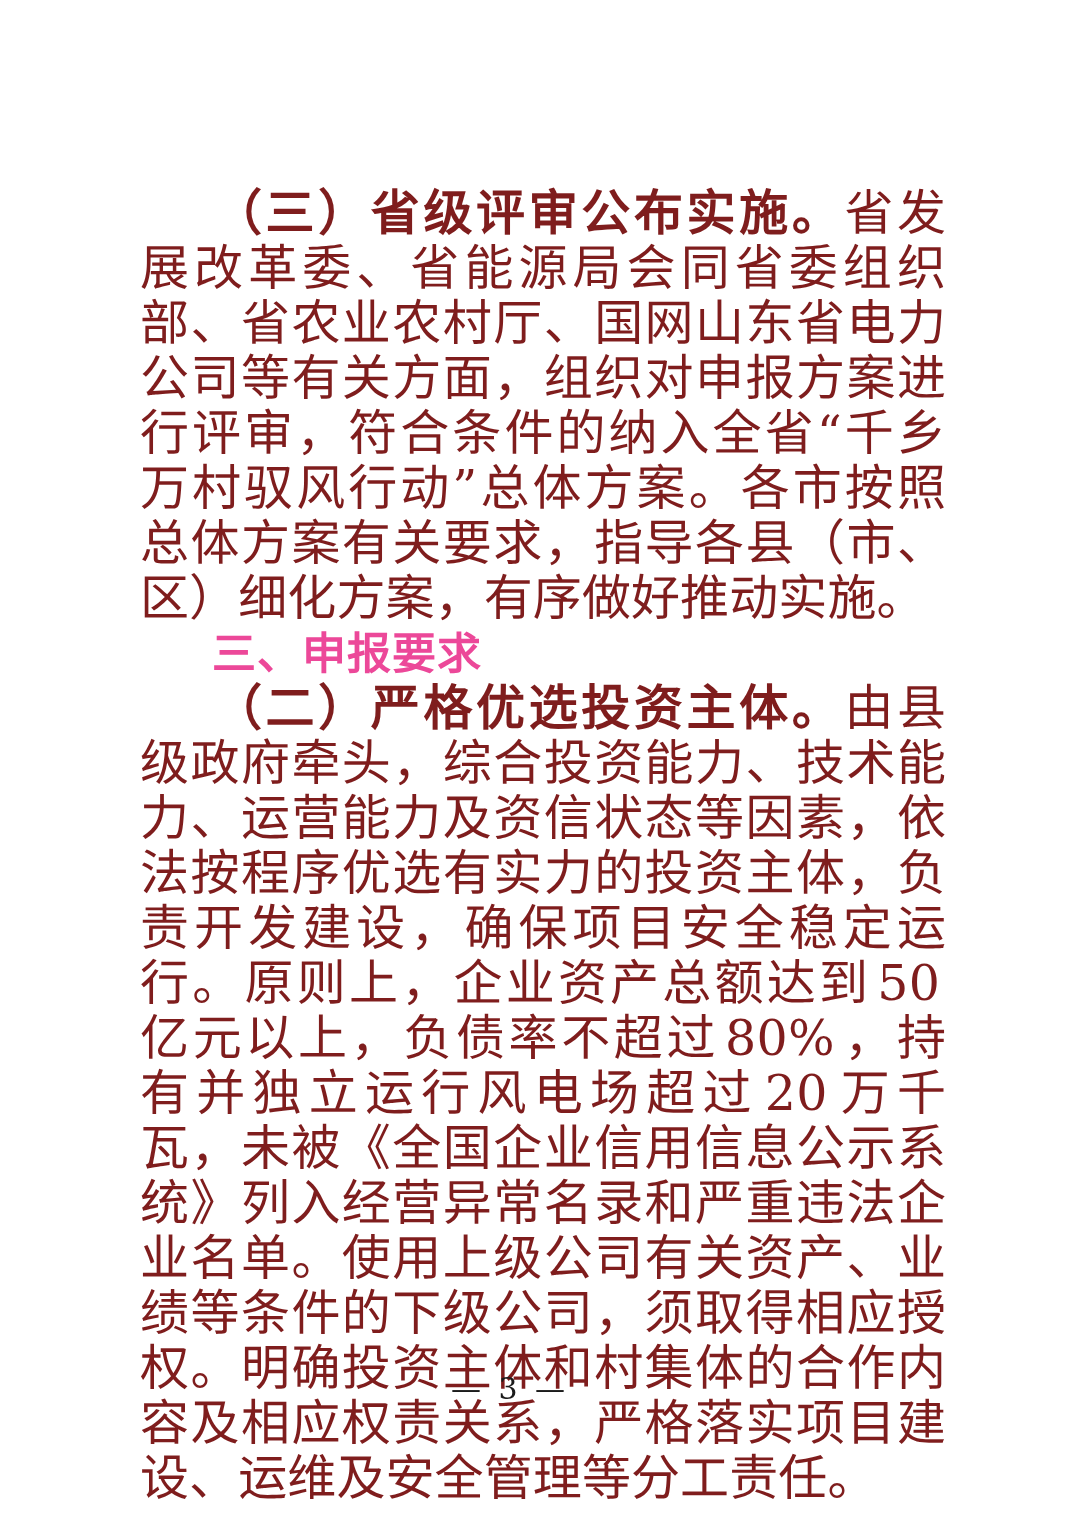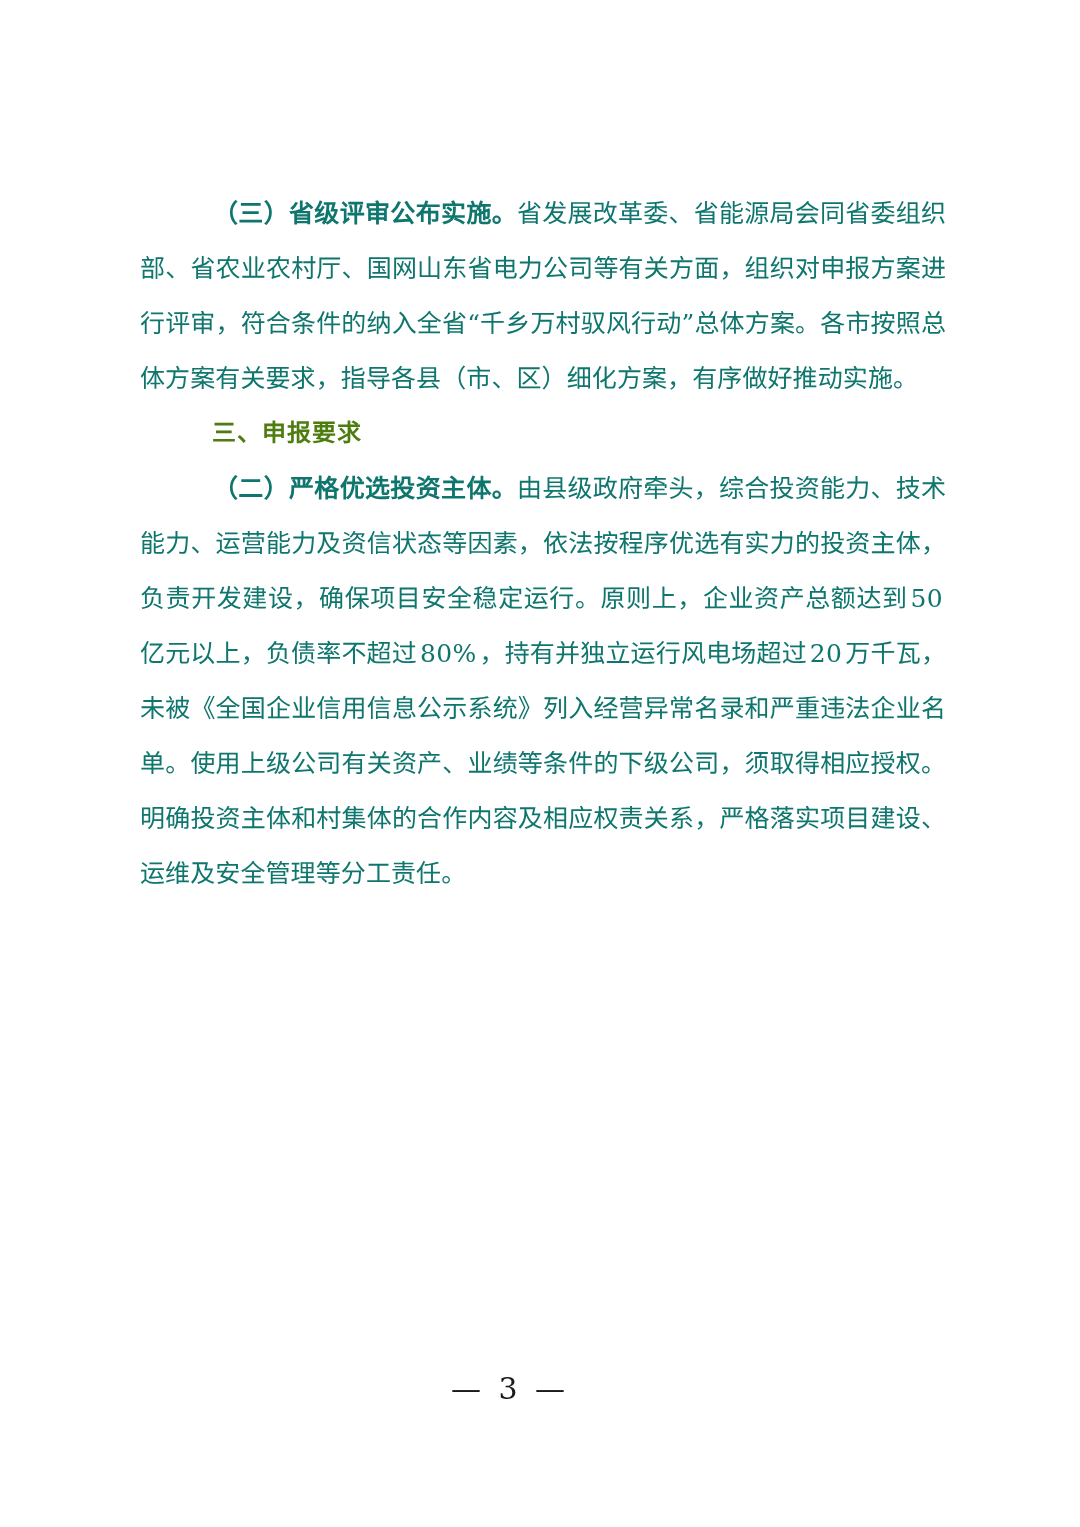--- a/index.html
+++ b/index.html
@@ -23,46 +23,46 @@
   .doc-body {
     position: absolute;
     left: 140px;
     top: 186px;
     width: 806px;
   }
 
   
   .para {
     font-family: "DejaVu Serif", "Liberation Serif", serif;
-    font-size: 25px;
+    font-size: 49px;
     line-height: 55px;
-    color: #0f766e;
+    color: #7f1d1d;
     text-align: justify;
     text-align-last: left;
     text-justify: inter-character;
     margin: 0 0 0 0;
     text-indent: 73px;          
     letter-spacing: 0.1px;
     word-break: break-all;
     -webkit-font-smoothing: antialiased;
   }
 
   
   .runin {
     font-weight: 700;
     letter-spacing: 0.2px;
   }
 
   
   .section-heading {
     font-family: "DejaVu Sans", "Liberation Sans", sans-serif;
-    font-size: 24px;
+    font-size: 44px;
     line-height: 55px;
     font-weight: 700;
-    color: #4d7c0f;
+    color: #ec4899;
     margin: 0;
     text-indent: 72px;
     letter-spacing: 1px;
     white-space: nowrap;
   }
 
   
   .num {
     font-family: "DejaVu Serif", "Liberation Serif", serif;
     padding: 0 0.12em;

